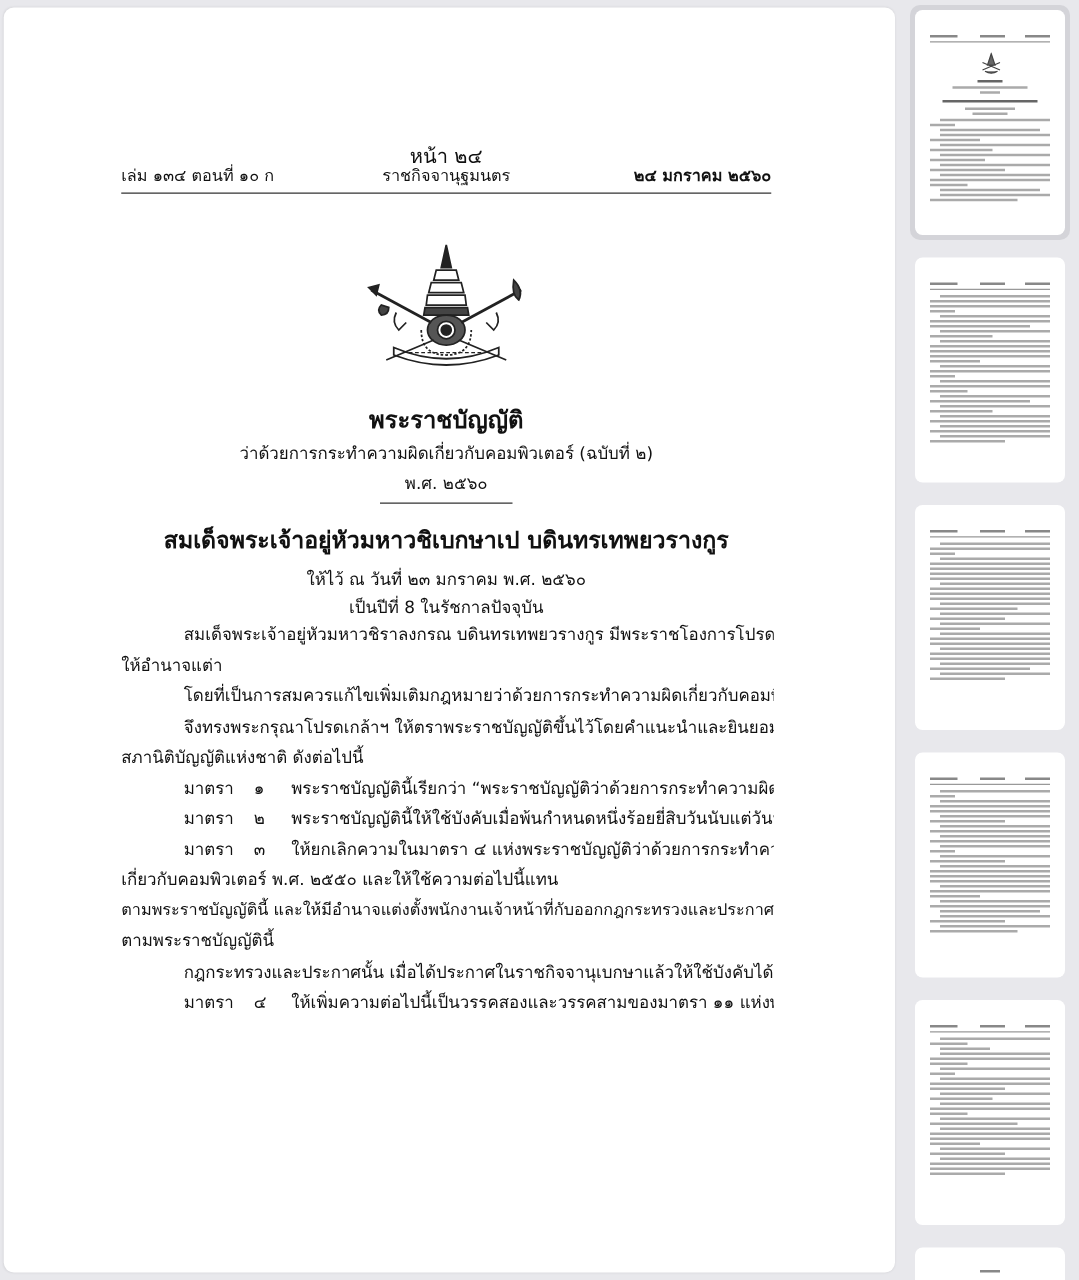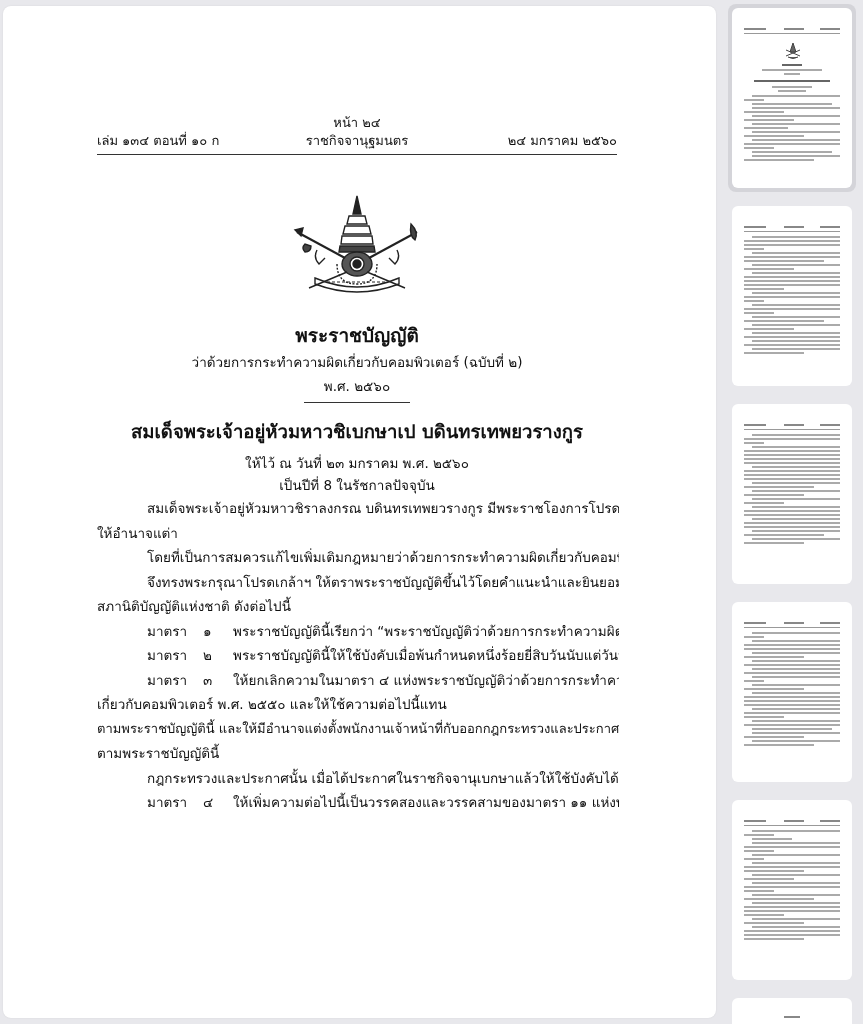--- a/index.html
+++ b/index.html
@@ -9,25 +9,25 @@
     .viewer { position: absolute; left: 0; top: 0; width: 863px; height: 1024px; background: #e8e8ec; }
 
     .main-page {
       position: absolute; left: 3px; top: 6px; width: 713px; height: 1012px;
       background: #fff; border-radius: 8px;
       box-shadow: 0 0 2px rgba(0,0,0,0.08);
       overflow: hidden;
     }
     .page-content { position: absolute; left: 94px; top: 0; width: 520px; }
 
-    .hdr-page { position: absolute; top: 106px; left: 0; width: 520px; text-align: center; font-size: 13px; }
+    .hdr-page { position: absolute; top: 106px; left: 0; width: 520px; text-align: center; font-size: 16px; }
     .hdr-row { position: absolute; top: 124px; left: 0; width: 520px; font-size: 13px; height: 18px; }
     .hdr-row .l { position: absolute; left: 0; }
     .hdr-row .c { position: absolute; left: 0; width: 520px; text-align: center; }
-    .hdr-row .r { position: absolute; right: 0; }
+    .hdr-row .r { position: absolute; right: 0; font-weight: bold; }
     .hdr-rule { position: absolute; top: 148px; left: 0; width: 520px; height: 1px; background: #333; }
 
     .garuda { position: absolute; top: 186px; left: 190px; width: 140px; height: 106px; }
 
     .title { position: absolute; top: 314px; left: 0; width: 520px; text-align: center; font-size: 19px; font-weight: bold; }
     .subtitle { position: absolute; top: 345px; left: 0; width: 520px; text-align: center; font-size: 13.5px; }
     .year { position: absolute; top: 369px; left: 0; width: 520px; text-align: center; font-size: 13.5px; }
     .title-rule { position: absolute; top: 396px; left: 207px; width: 106px; height: 1px; background: #333; }
 
     .king { position: absolute; top: 411px; left: 0; width: 520px; text-align: center; font-size: 18.5px; font-weight: bold; white-space: nowrap; }

